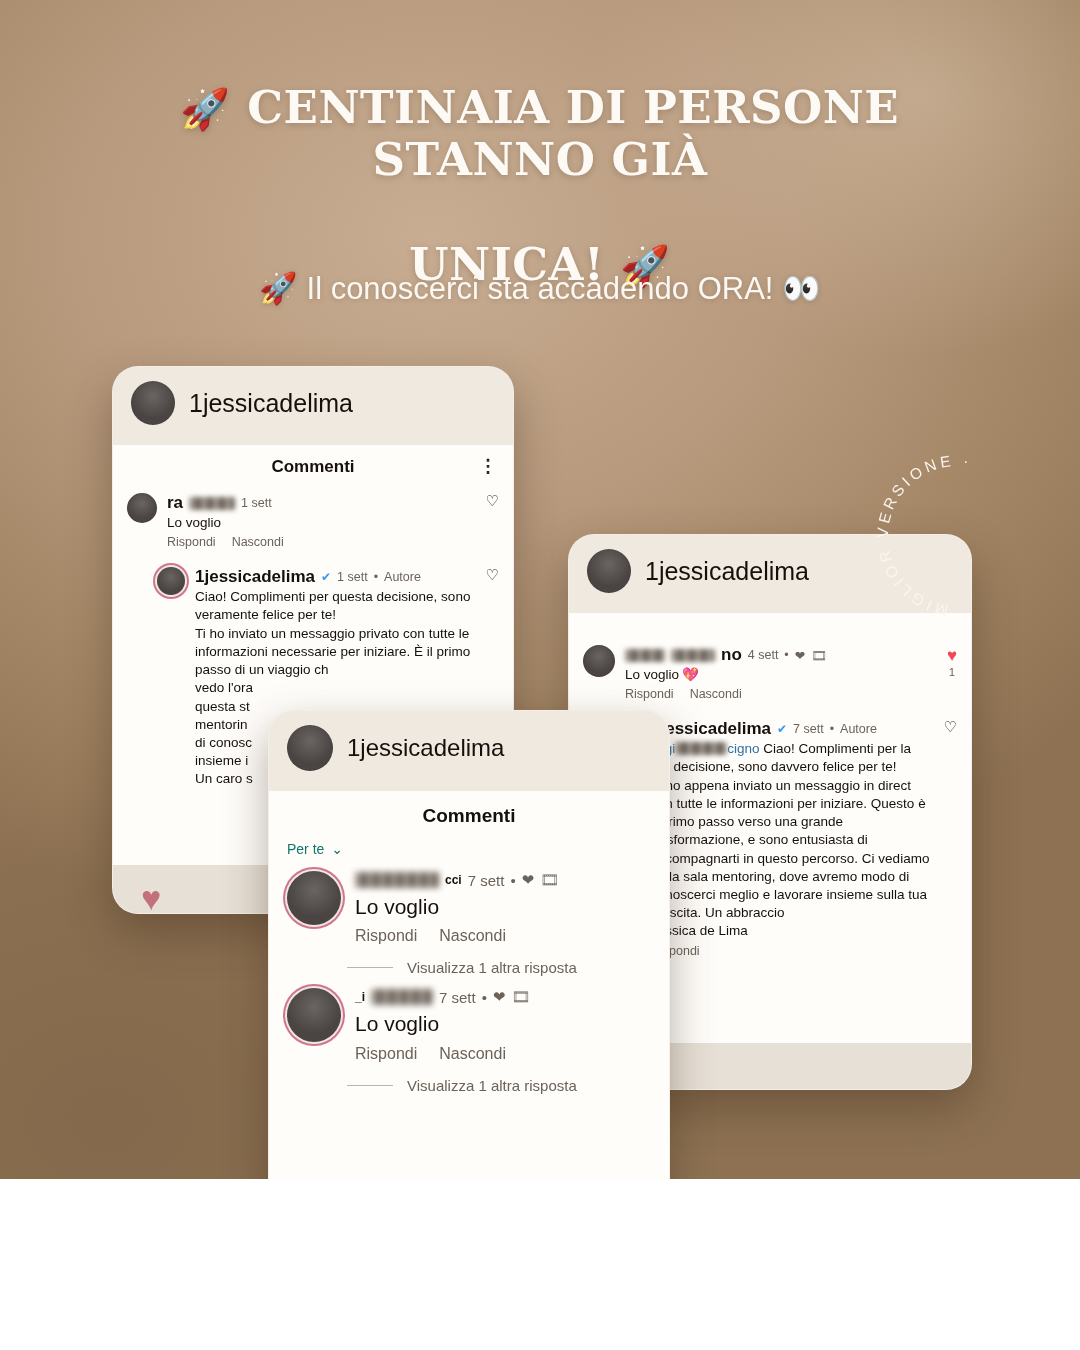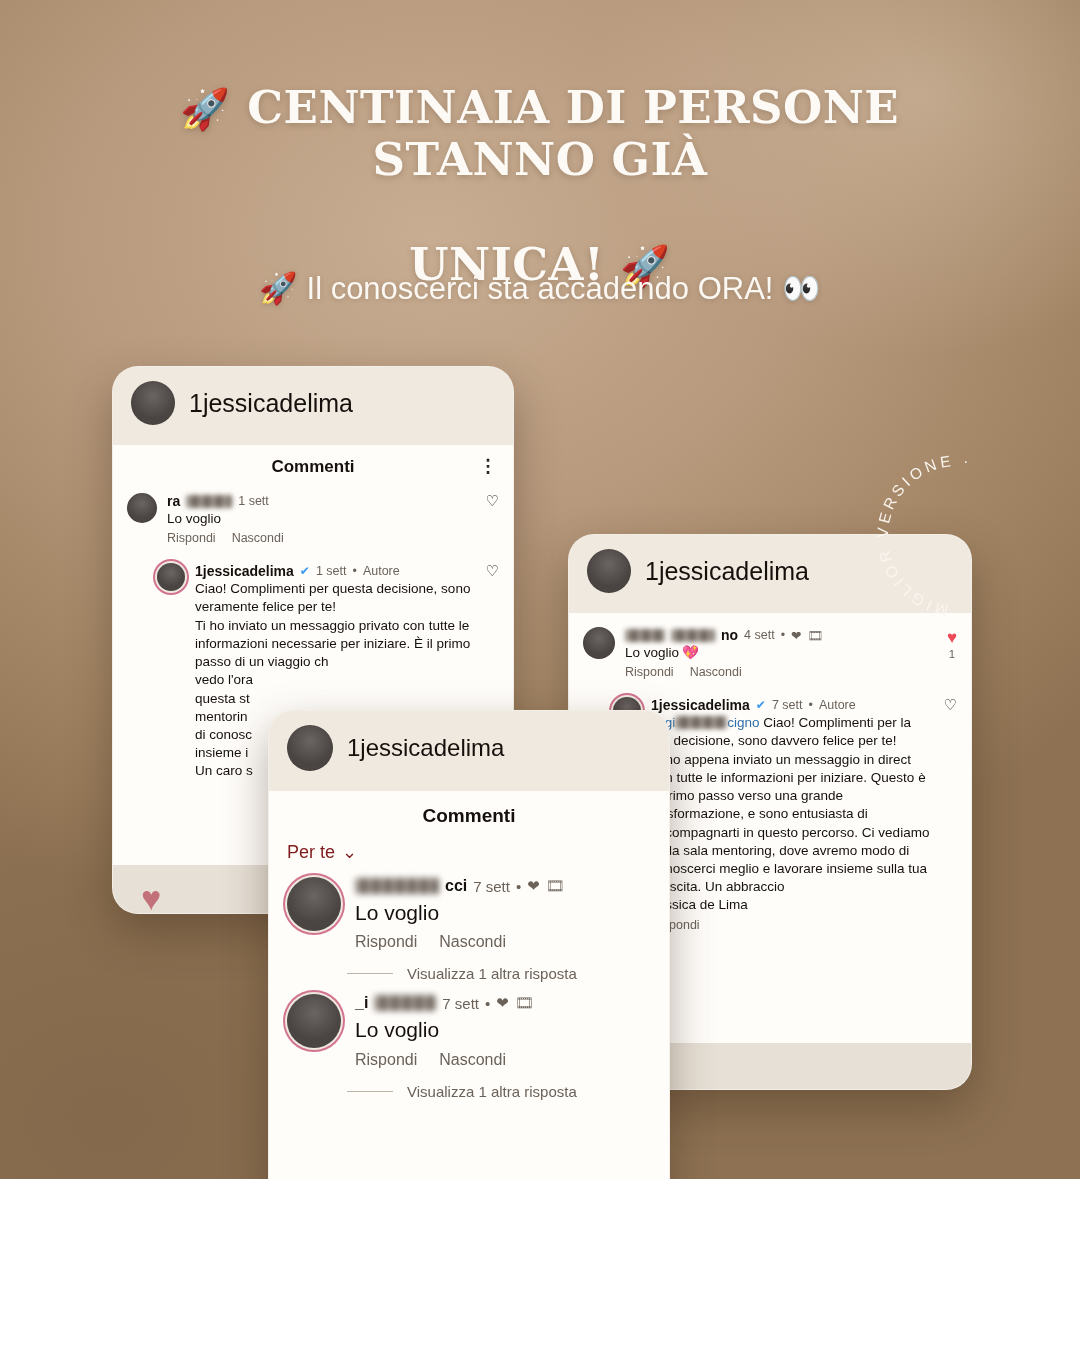--- a/index.html
+++ b/index.html
@@ -108,21 +108,21 @@
     color: #16100c;
     padding: 12px 0 10px;
   }
   .kebab {
     position: absolute; right: 16px; top: 50%; transform: translateY(-50%);
     color: #2a2320; font-size: 18px; line-height: 1; letter-spacing: 0;
   }
   .cmt { display: flex; gap: 10px; padding: 6px 14px 4px; }
   .cmt .body { flex: 1; min-width: 0; }
   .meta { display: flex; align-items: center; gap: 6px; flex-wrap: wrap; font-size: 12.5px; color: #6b6259; }
-  .uname-s { font-weight: 600; color: #16100c; font-size: 14px; }
+  .uname-s { font-weight: 600; color: #16100c; font-size: 17px; }
   .blur {
     display: inline-block;
     height: 13px;
     border-radius: 2px;
     background: repeating-linear-gradient(90deg,#9b938b 0 6px,#6d645c 6px 12px);
     filter: blur(2.4px);
     vertical-align: -2px;
   }
   .verified { color: #3897f0; font-size: 12px; }
   .ctext { font-size: 13.5px; color: #16100c; line-height: 1.35; margin-top: 1px; }
@@ -138,33 +138,33 @@
   .mention { color: #2f6fa8; }
 
   
   #card1 { left: 112px; top: 366px; width: 402px; height: 548px; z-index: 2; }
   #card1 .avatar { width: 44px; height: 44px; }
   #card1 .clip { height: 378px; overflow: hidden; }
 
   
   #card3 { left: 568px; top: 534px; width: 404px; height: 556px; z-index: 3; }
   #card3 .avatar { width: 44px; height: 44px; }
-  #card3 .sheet { padding-top: 2px; height: 430px; overflow: hidden; }
+  #card3 .sheet { padding-top: 20px; height: 430px; overflow: hidden; }
   #card3 .side { display: flex; flex-direction: column; align-items: center; gap: 2px; padding-top: 2px; }
   #card3 .lk { font-size: 11.5px; color: #6b6259; }
 
   
   #card2 { left: 268px; top: 710px; width: 402px; height: 568px; z-index: 4; }
   #card2 .avatar { width: 46px; height: 46px; }
   #card2 .hdr .uname { font-size: 24px; }
   #card2 .sheet { height: 390px; overflow: hidden; }
   #card2 .sheet-title { font-size: 19px; text-align: center; padding: 14px 0 6px; }
-  #card2 .perte { display: flex; align-items: center; gap: 7px; font-size: 18px; color: #7f1d1d; padding: 8px 18px 4px; }
+  #card2 .perte { display: flex; align-items: center; gap: 7px; font-size: 14px; color: #0f766e; padding: 8px 18px 4px; }
   #card2 .cmt { padding: 10px 18px 2px; gap: 14px; }
-  #card2 .uname-s { font-size: 16px; }
+  #card2 .uname-s { font-size: 12px; }
   #card2 .meta { font-size: 15px; }
   #card2 .blur { height: 16px; filter: blur(3px); }
   #card2 .ctext { font-size: 21px; margin-top: 4px; }
   #card2 .actions { font-size: 16px; gap: 22px; margin-top: 6px; }
   #card2 .viewmore { display: flex; align-items: center; gap: 14px; padding: 12px 18px 2px 78px; font-size: 15px; color: #6b6259; }
   #card2 .viewmore .ln { width: 46px; height: 1px; background: #bdb4a9; flex: none; }
   #card2 .footbar { padding: 18px 30px; }
   #card2 .foot-heart { font-size: 38px; }
   #card2 .avatar.big { width: 54px; height: 54px; }
 </style>

